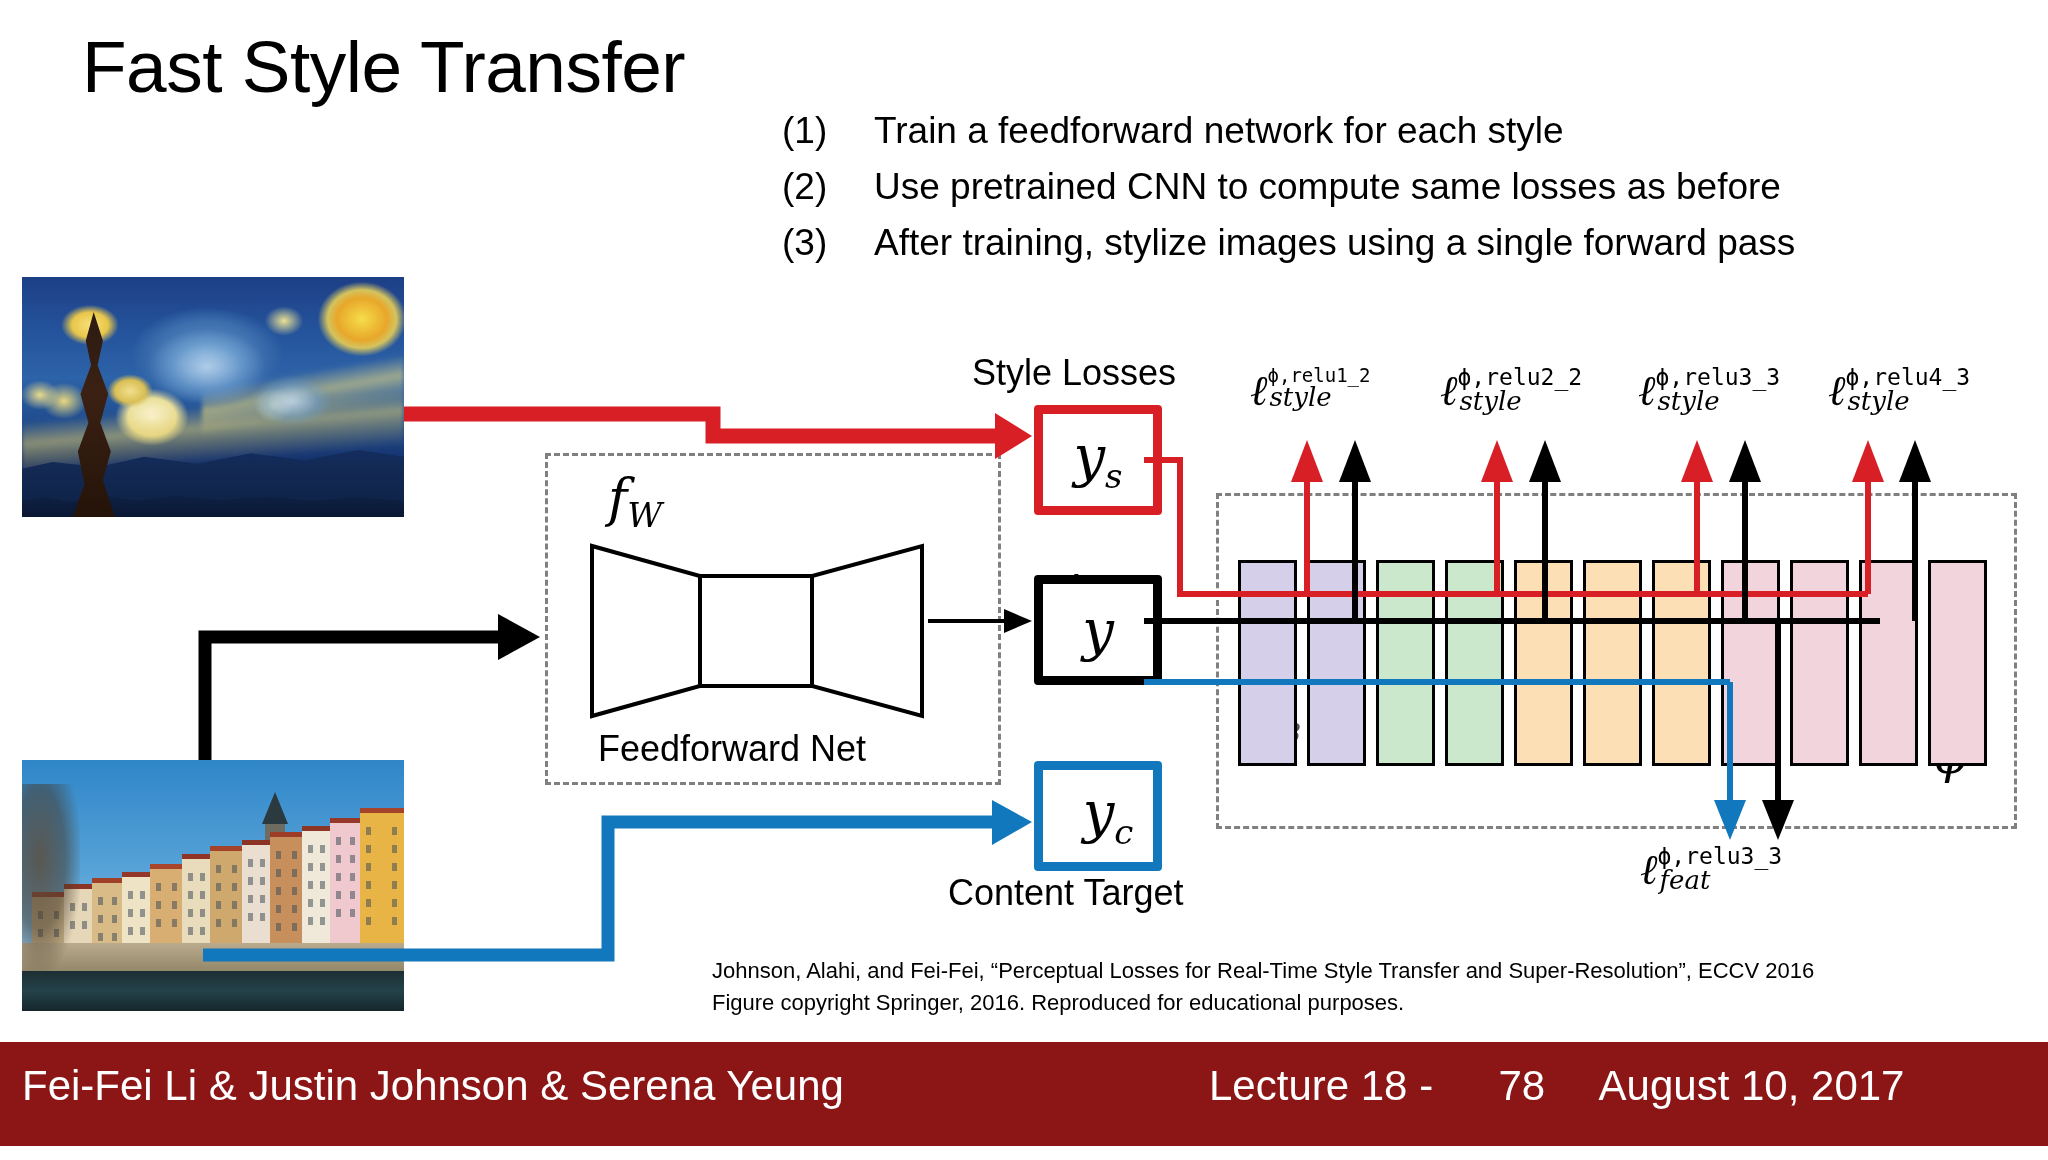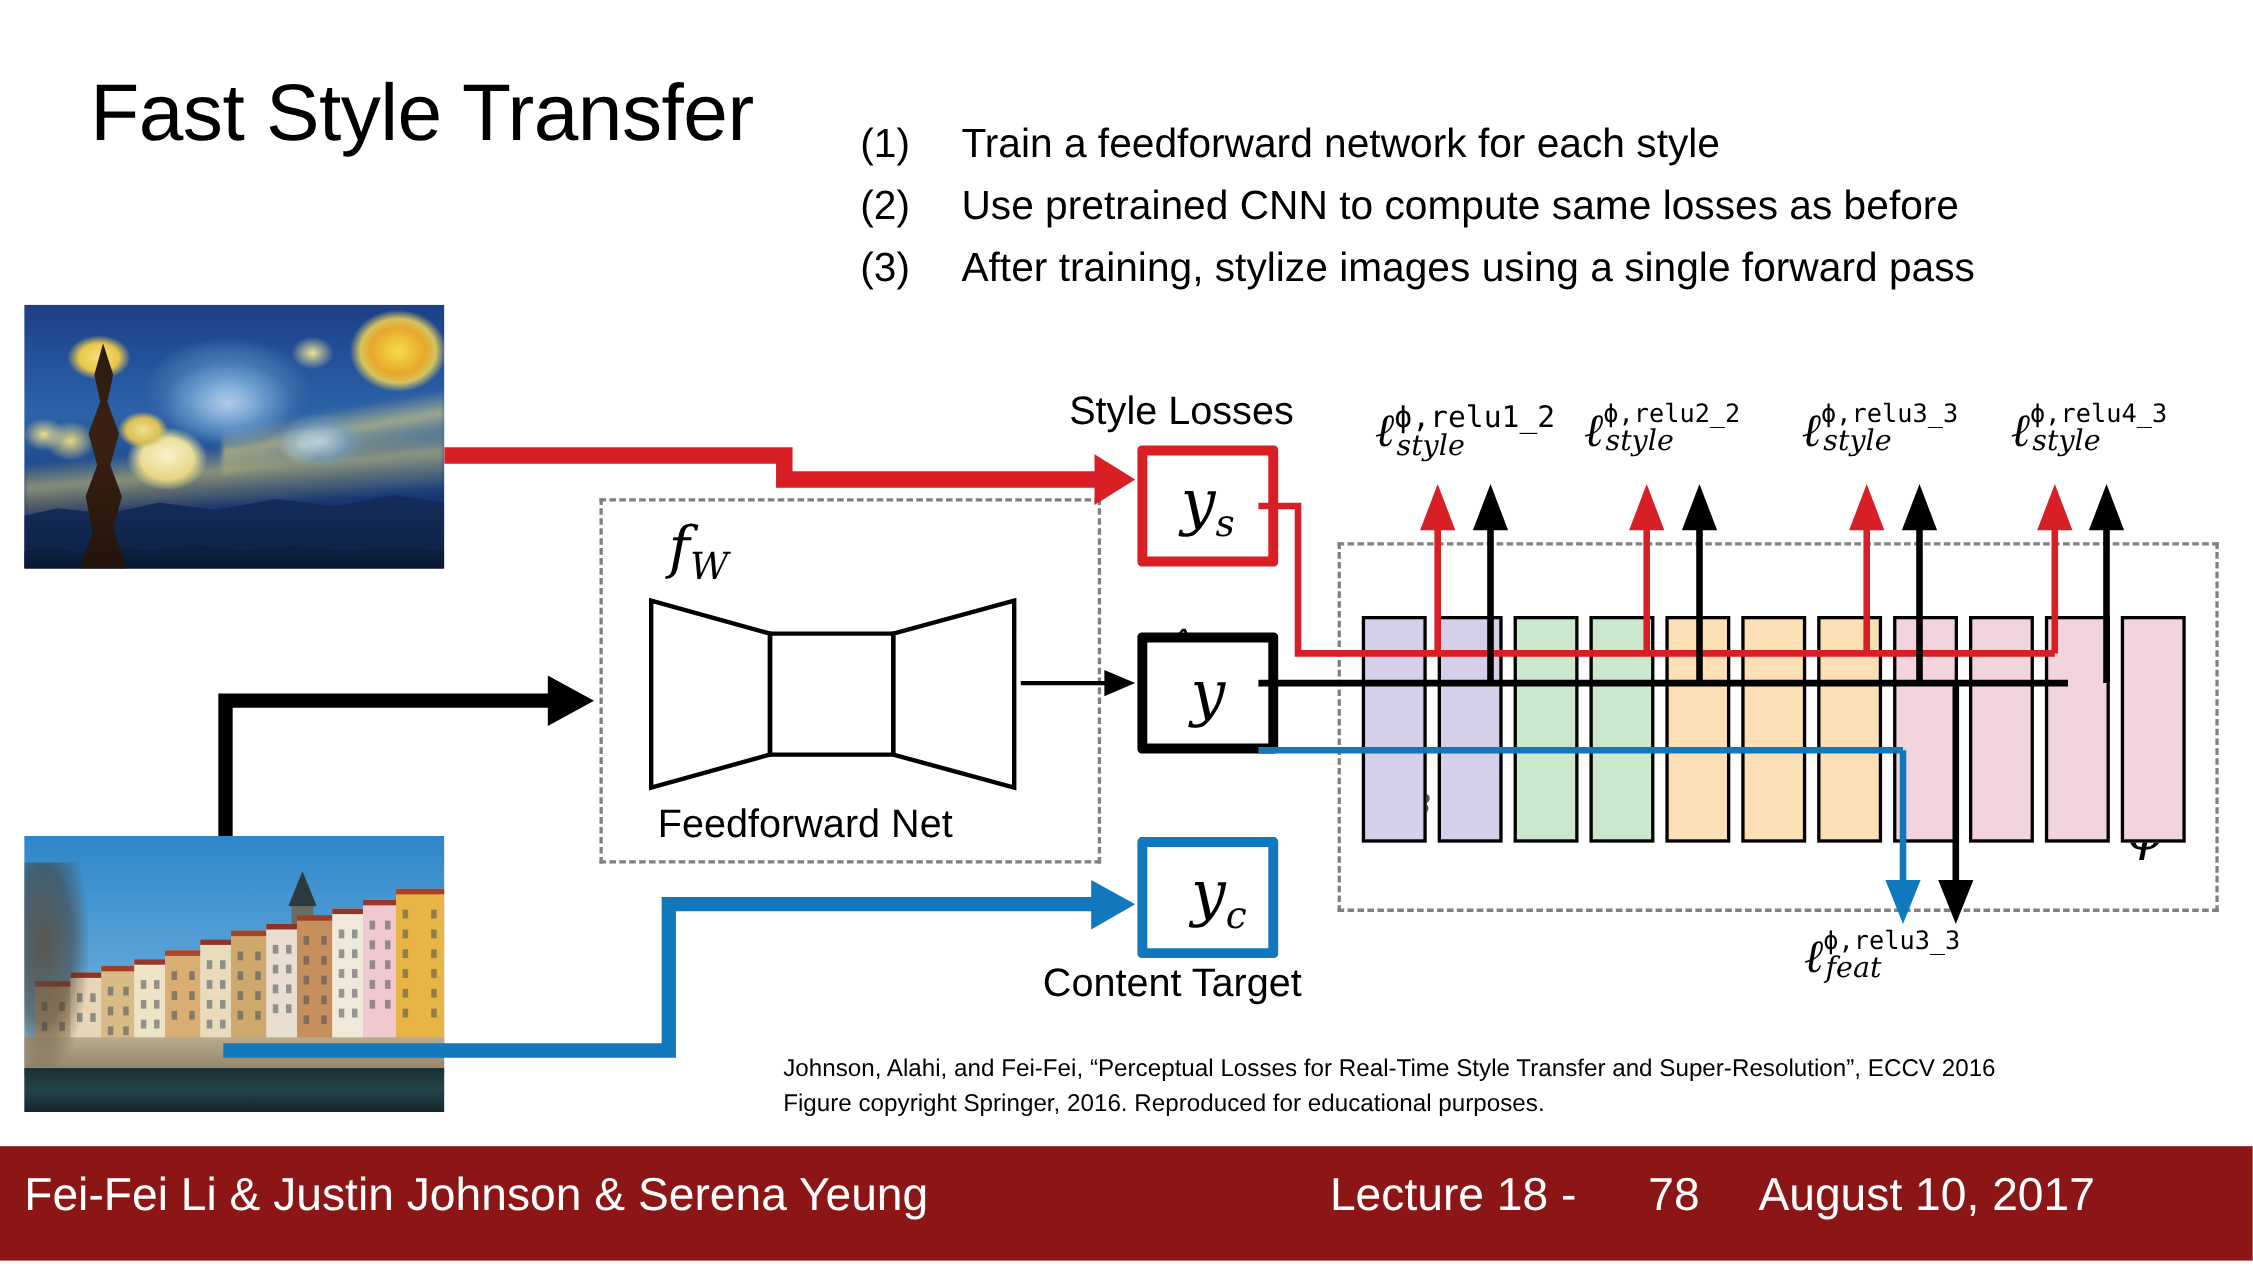--- a/index.html
+++ b/index.html
@@ -10,21 +10,21 @@
     overflow:hidden;
     position:relative;
   }
   #slide{position:absolute;left:0;top:0;width:2048px;height:1160px;background:#fff;}
 
   
   #title{
     position:absolute;left:82px;top:30px;
     font-size:73px;line-height:1.0;color:#000;
     font-family:"Liberation Sans",sans-serif;
-    letter-spacing:-0.5px;white-space:nowrap;margin-top:36px;
+    letter-spacing:-0.5px;white-space:nowrap;
   }
 
   
   #bullets{position:absolute;left:782px;top:110px;width:1260px;}
   .bullet{display:flex;align-items:baseline;margin-bottom:14px;}
   .bnum{width:92px;flex:0 0 92px;font-size:37px;color:#000;}
   .btxt{font-size:37px;color:#000;white-space:nowrap;}
 
   
   .photo{position:absolute;overflow:hidden;}
@@ -310,21 +310,21 @@
       <div class="blk" style="left: 1514px; background: rgb(252, 223, 181);"></div>
       <div class="blk" style="left: 1583px; background: rgb(252, 223, 181);"></div>
       <div class="blk" style="left: 1652px; background: rgb(252, 223, 181);"></div>
       <div class="blk" style="left: 1721px; background: rgb(242, 212, 221);"></div>
       <div class="blk" style="left: 1790px; background: rgb(242, 212, 221);"></div>
       <div class="blk" style="left: 1859px; background: rgb(242, 212, 221);"></div>
       <div class="blk" style="left: 1928px; background: rgb(242, 212, 221);"></div>
     </div>
 
   <div class="lbl" style="left:1250px;top:366px;">
-    <span class="math" style="font-size:42px;">ℓ</span><span style="display:inline-block;vertical-align:top;"><span style="display:block;font-family:'DejaVu Sans Mono',monospace;font-size:27px;margin-top:-2px;">ϕ,relu1_2</span><span class="math" style="display:block;font-size:26px;margin-top:-4px;margin-left:2px;">style</span></span>
+    <span class="math" style="font-size:42px;">ℓ</span><span style="display:inline-block;vertical-align:top;"><span style="display:block;font-family:'DejaVu Sans Mono',monospace;font-size:19px;margin-top:-2px;">ϕ,relu1_2</span><span class="math" style="display:block;font-size:26px;margin-top:-4px;margin-left:2px;">style</span></span>
   </div>
   <div class="lbl" style="left:1440px;top:366px;">
     <span class="math" style="font-size:42px;">ℓ</span><span style="display:inline-block;vertical-align:top;"><span style="display:block;font-family:'DejaVu Sans Mono',monospace;font-size:23px;margin-top:-2px;">ϕ,relu2_2</span><span class="math" style="display:block;font-size:26px;margin-top:-4px;margin-left:2px;">style</span></span>
   </div>
   <div class="lbl" style="left:1638px;top:366px;">
     <span class="math" style="font-size:42px;">ℓ</span><span style="display:inline-block;vertical-align:top;"><span style="display:block;font-family:'DejaVu Sans Mono',monospace;font-size:23px;margin-top:-2px;">ϕ,relu3_3</span><span class="math" style="display:block;font-size:26px;margin-top:-4px;margin-left:2px;">style</span></span>
   </div>
   <div class="lbl" style="left:1828px;top:366px;">
     <span class="math" style="font-size:42px;">ℓ</span><span style="display:inline-block;vertical-align:top;"><span style="display:block;font-family:'DejaVu Sans Mono',monospace;font-size:23px;margin-top:-2px;">ϕ,relu4_3</span><span class="math" style="display:block;font-size:26px;margin-top:-4px;margin-left:2px;">style</span></span>
   </div>

